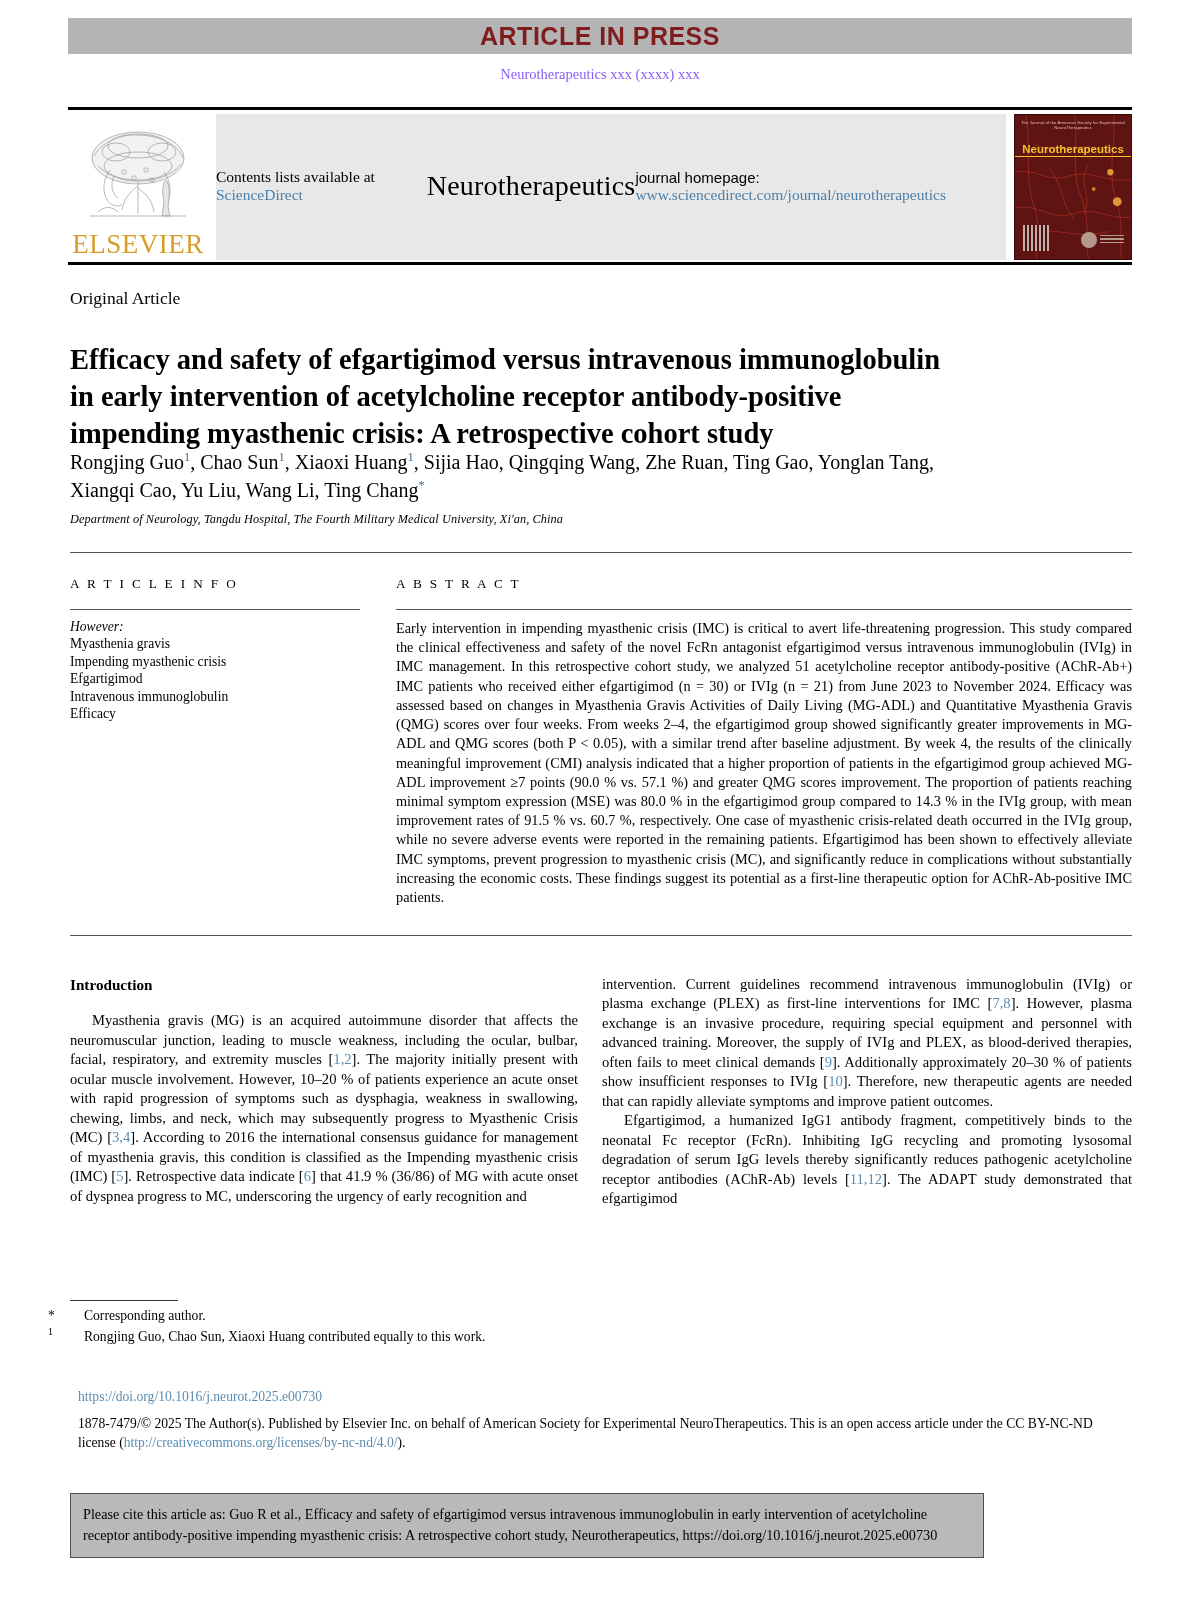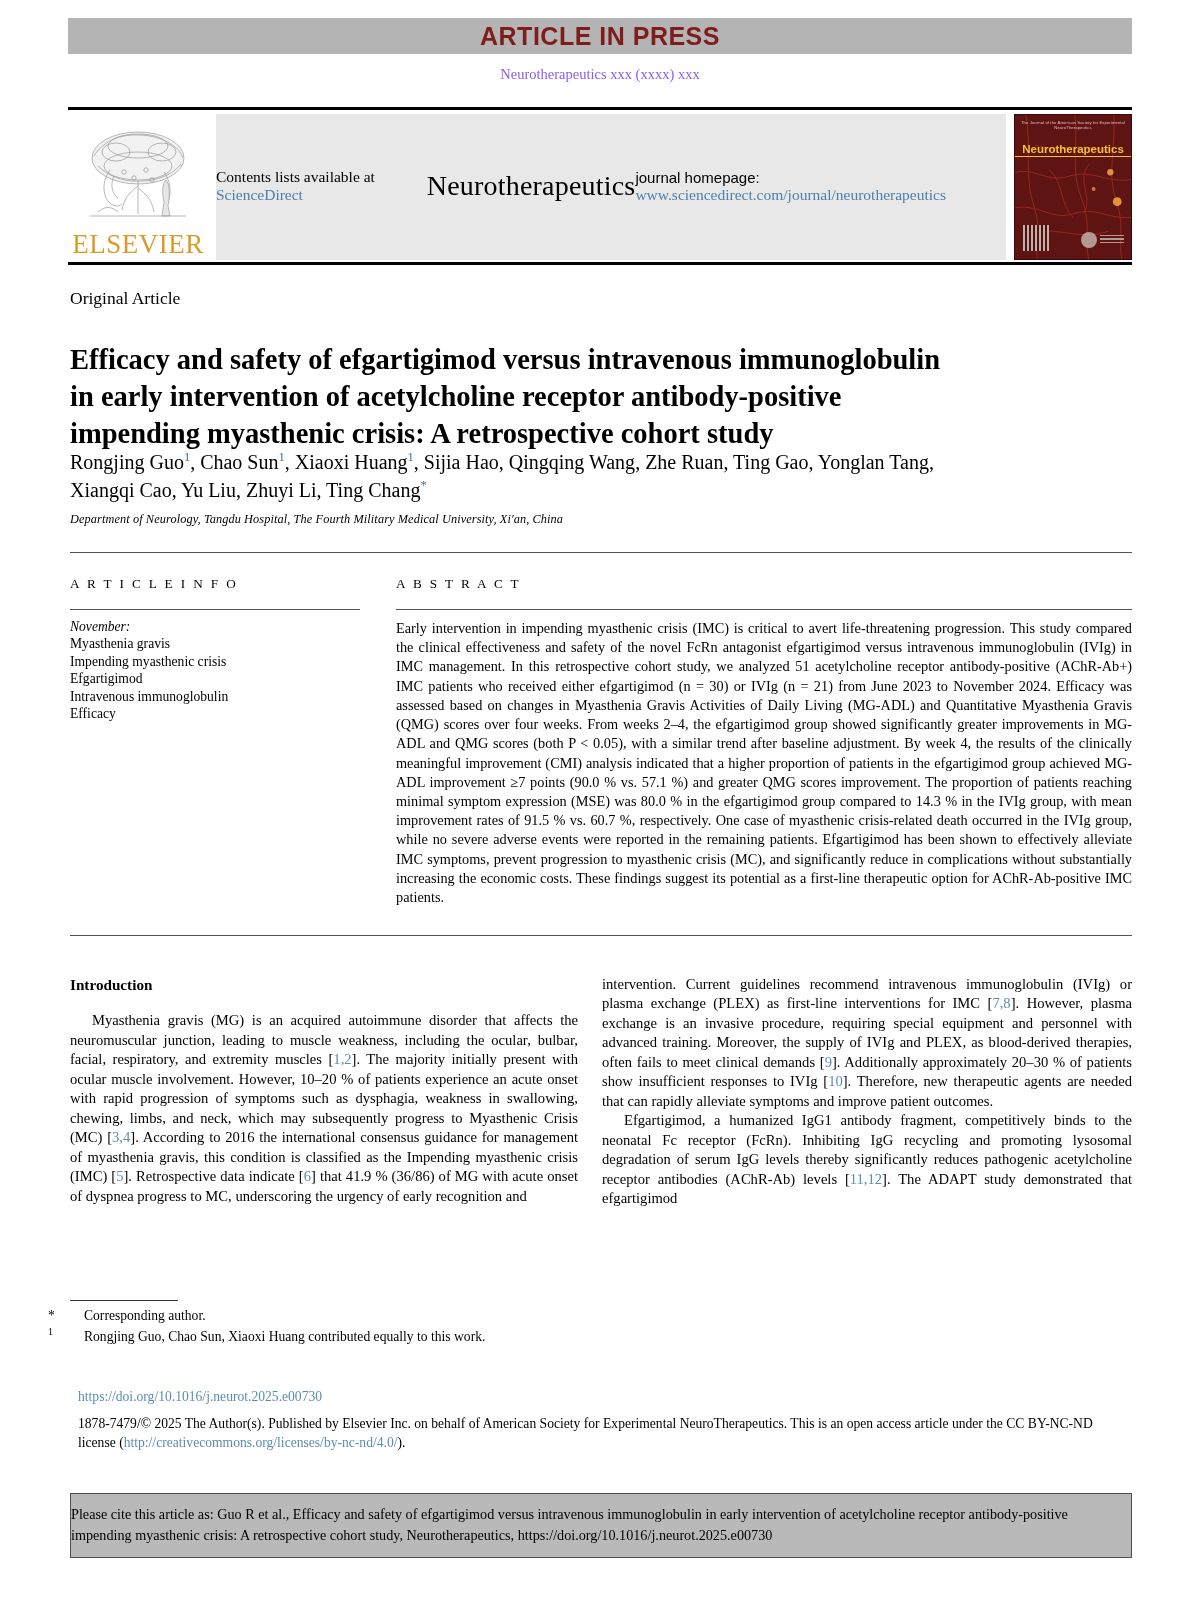--- a/index.html
+++ b/index.html
@@ -317,25 +317,25 @@
     line-height: 1.40;
   }
   .doi-block .line { margin: 8px; }
   .doi-link { color: #5b8cb0; }
 
   
   .cite-box {
     position: absolute;
     left: 70px;
     top: 1493px;
-    width: 1062px;
+    width: 914px;
     background: #b9b9b9;
     border: 1px solid #4f4f4f;
     box-sizing: border-box;
-    padding: 10px 12px 12px 0;
+    padding: 10px 12px 12px 12px;
     font-size: 14.2px;
     line-height: 1.46;
   }
 </style>
 </head>
 <body>
 
 <div class="page">
 
   <div class="press-banner">
@@ -417,31 +417,31 @@
       </div>
 
     </div>
   </div>
   <div class="masthead-rule"></div>
 
   <div class="article-type">Original Article</div>
   <h1 class="article-title">Efficacy and safety of efgartigimod versus intravenous immunoglobulin in early intervention of acetylcholine receptor antibody-positive impending myasthenic crisis: A retrospective cohort study</h1>
 
   <div class="authors">
-    <span>Rongjing Guo</span><sup>1</sup>, <span>Chao Sun</span><sup>1</sup>, <span>Xiaoxi Huang</span><sup>1</sup>, <span>Sijia Hao</span>, <span>Qingqing Wang</span>, <span>Zhe Ruan</span>, <span>Ting Gao</span>, <span>Yonglan Tang</span>, <span>Xiangqi Cao</span>, <span>Yu Liu</span>, <span>Zhuyi Li</span>, <span>Ting Chang</span><sup>*</sup>
+    <span>Rongjing Guo</span><sup>1</sup>, <span>Chao Sun</span><sup>1</sup>, <span>Xiaoxi Huang</span><sup>1</sup>, <span>Sijia Hao</span>, <span>Qingqing Wang</span>, <span>Zhe Ruan</span>, <span>Ting Gao</span>, <span>Yonglan Tang</span>, <span>Xiangqi Cao</span>, <span>Yu Liu</span>, <span>Wang Li</span>, <span>Ting Chang</span><sup>*</sup>
   </div>
 
   <div class="affiliation">Department of Neurology, Tangdu Hospital, The Fourth Military Medical University, Xi'an, China</div>
   <div class="head-rule"></div>
 
   <div class="info-col">
     <div class="sec-head">A R T I C L E   I N F O</div>
     <div class="sec-rule"></div>
     <div class="keywords">
-      <div class="kw-label">November:</div>
+      <div class="kw-label">However:</div>
       <div>Myasthenia gravis</div>
       <div>Impending myasthenic crisis</div>
       <div>Efgartigimod</div>
       <div>Intravenous immunoglobulin</div>
       <div>Efficacy</div>
     </div>
   </div>
 
   <div class="abs-col">
     <div class="sec-head">A B S T R A C T</div>

